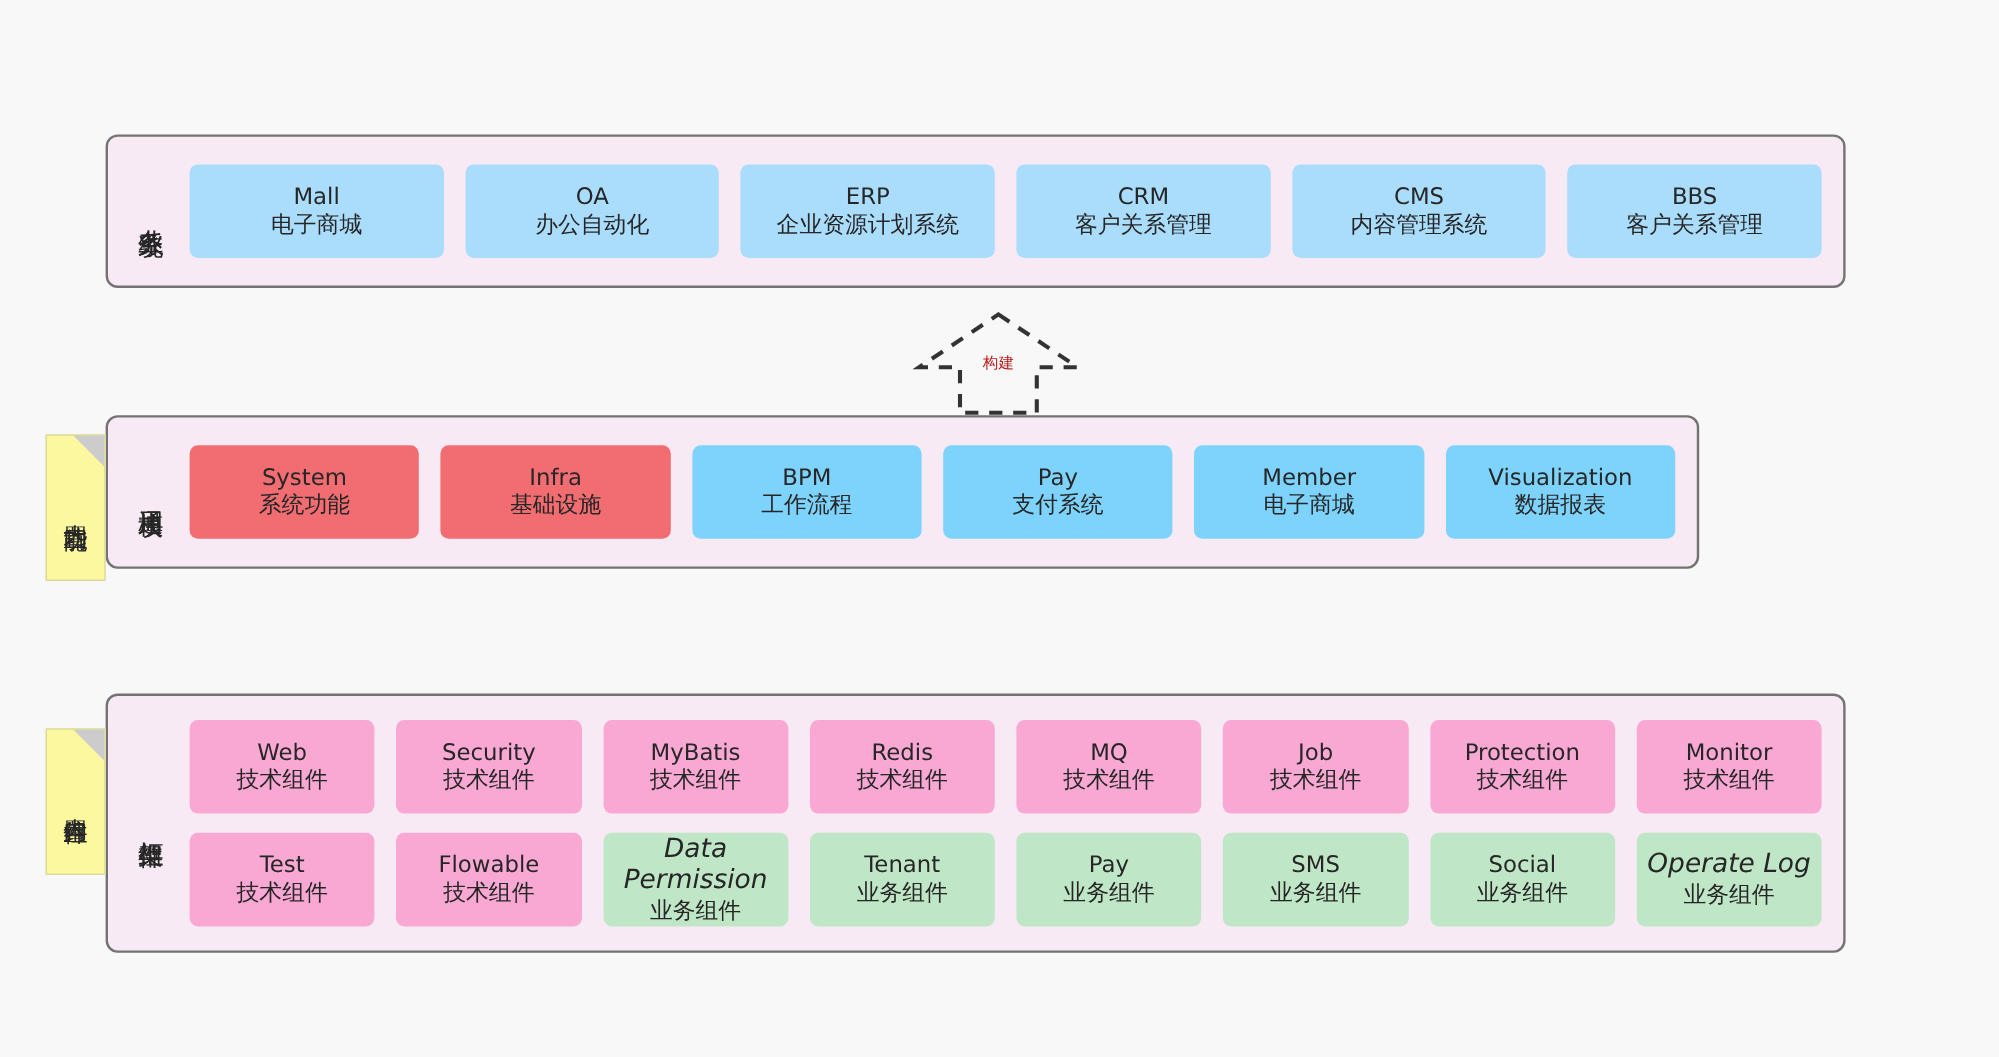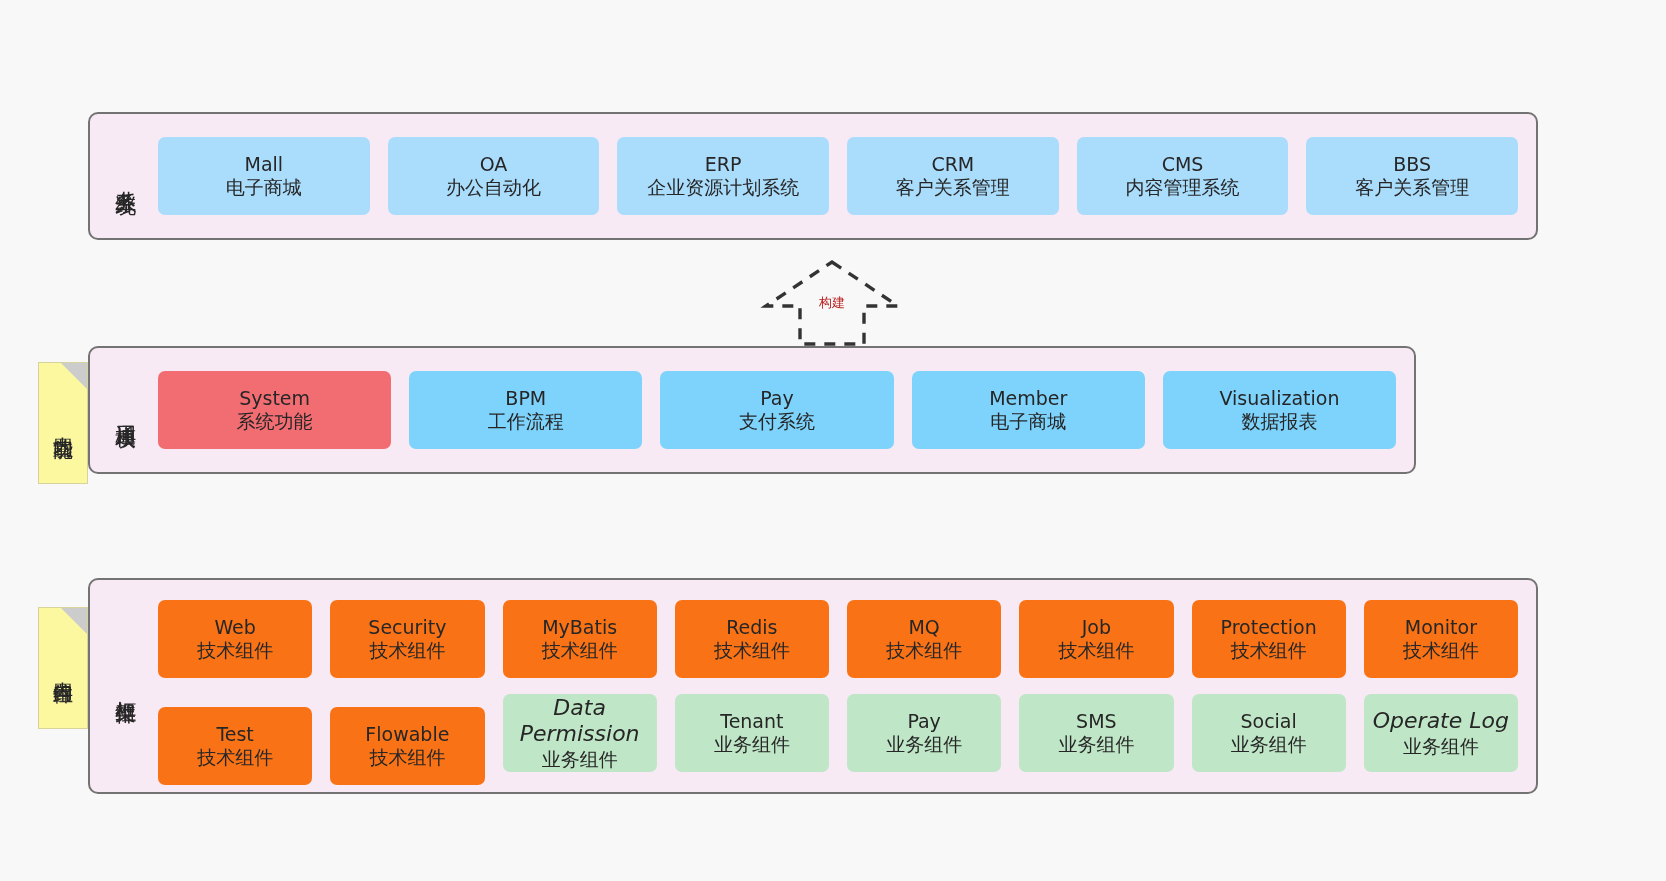--- a/index.html
+++ b/index.html
@@ -66,21 +66,21 @@
     color: #262626;
   }
   .cell .en { font-size: 19px; }
   .cell .cn { font-size: 19px; }
   .cell.tight .en { font-size: 22px; font-style: italic; }
 
   
   .c-blue        { background: #aadcfb; }
   .c-red         { background: #f26d72; }
   .c-pink        { background: #7dd3fc; }
-  .c-green       { background: #f97316; margin-top: 13px; }
+  .c-green       { background: #f9a8d4; }
   .c-greenlight  { background: #bfe6c6; }
 
   
   .note {
     position: absolute;
     background: #fbf8a0;
     border: 1px solid #d6d39c;
     display: flex;
     align-items: center;
     justify-content: center;
@@ -166,20 +166,24 @@
     <span>内置功能</span>
   </div>
   <div class="layer" id="layer-modules" style="left:88px; top:346px; width:1328px; height:128px;">
     <div class="layer-title">通用模块</div>
     <div class="layer-body">
       <div class="row">
         <div class="cell c-red">
           <span class="en">System</span>
           <span class="cn">系统功能</span>
         </div>
+        <div class="cell c-red">
+          <span class="en">Infra</span>
+          <span class="cn">基础设施</span>
+        </div>
         <div class="cell c-pink">
           <span class="en">BPM</span>
           <span class="cn">工作流程</span>
         </div>
         <div class="cell c-pink">
           <span class="en">Pay</span>
           <span class="cn">支付系统</span>
         </div>
         <div class="cell c-pink">
           <span class="en">Member</span>

